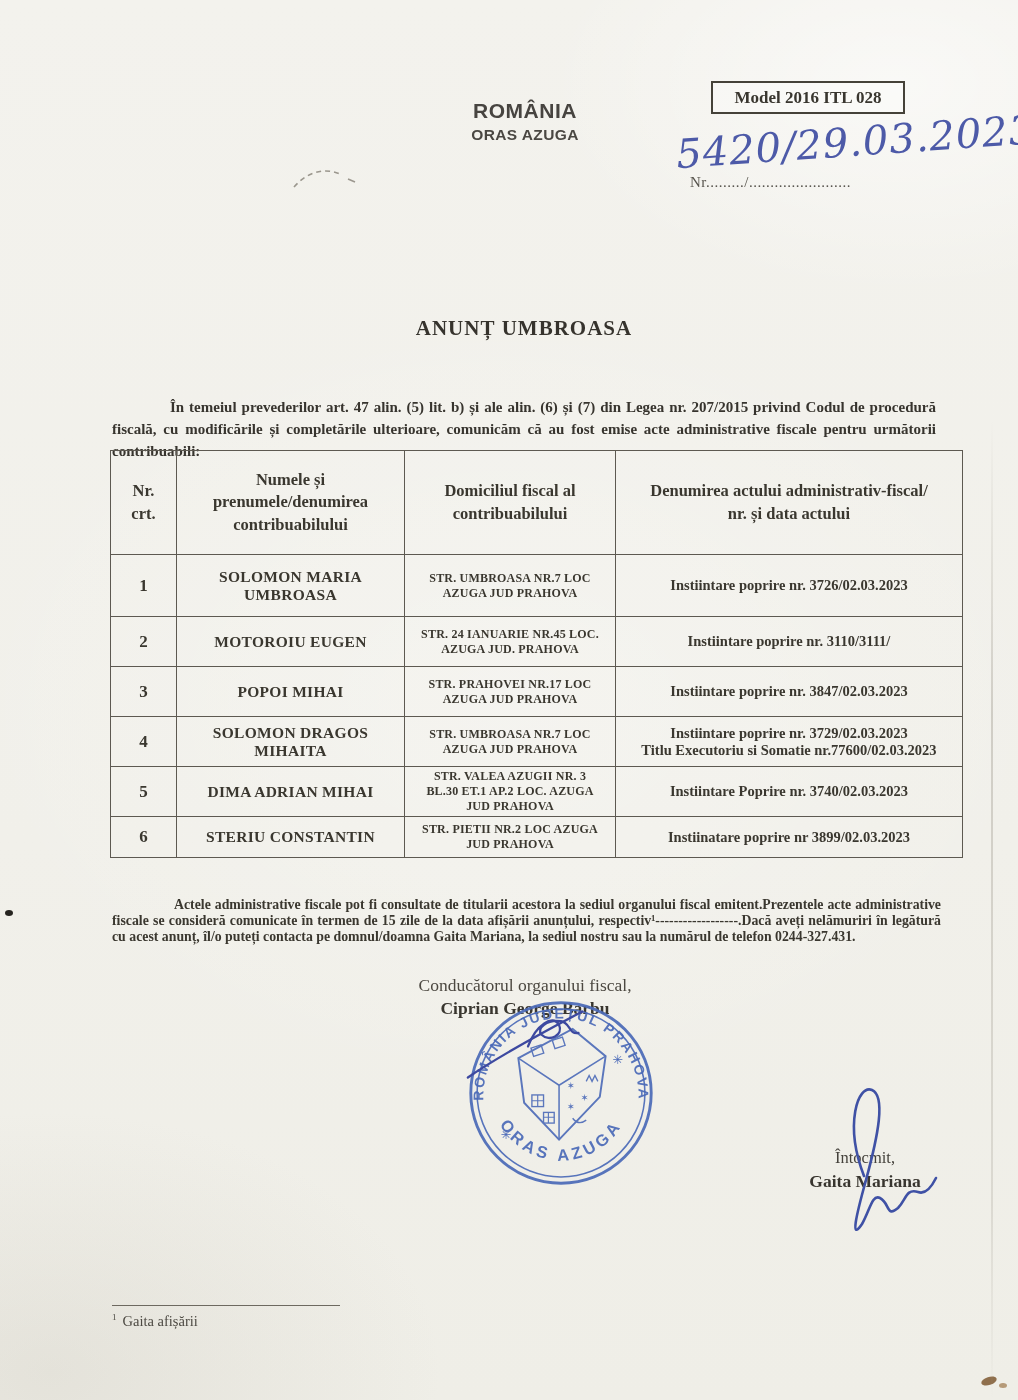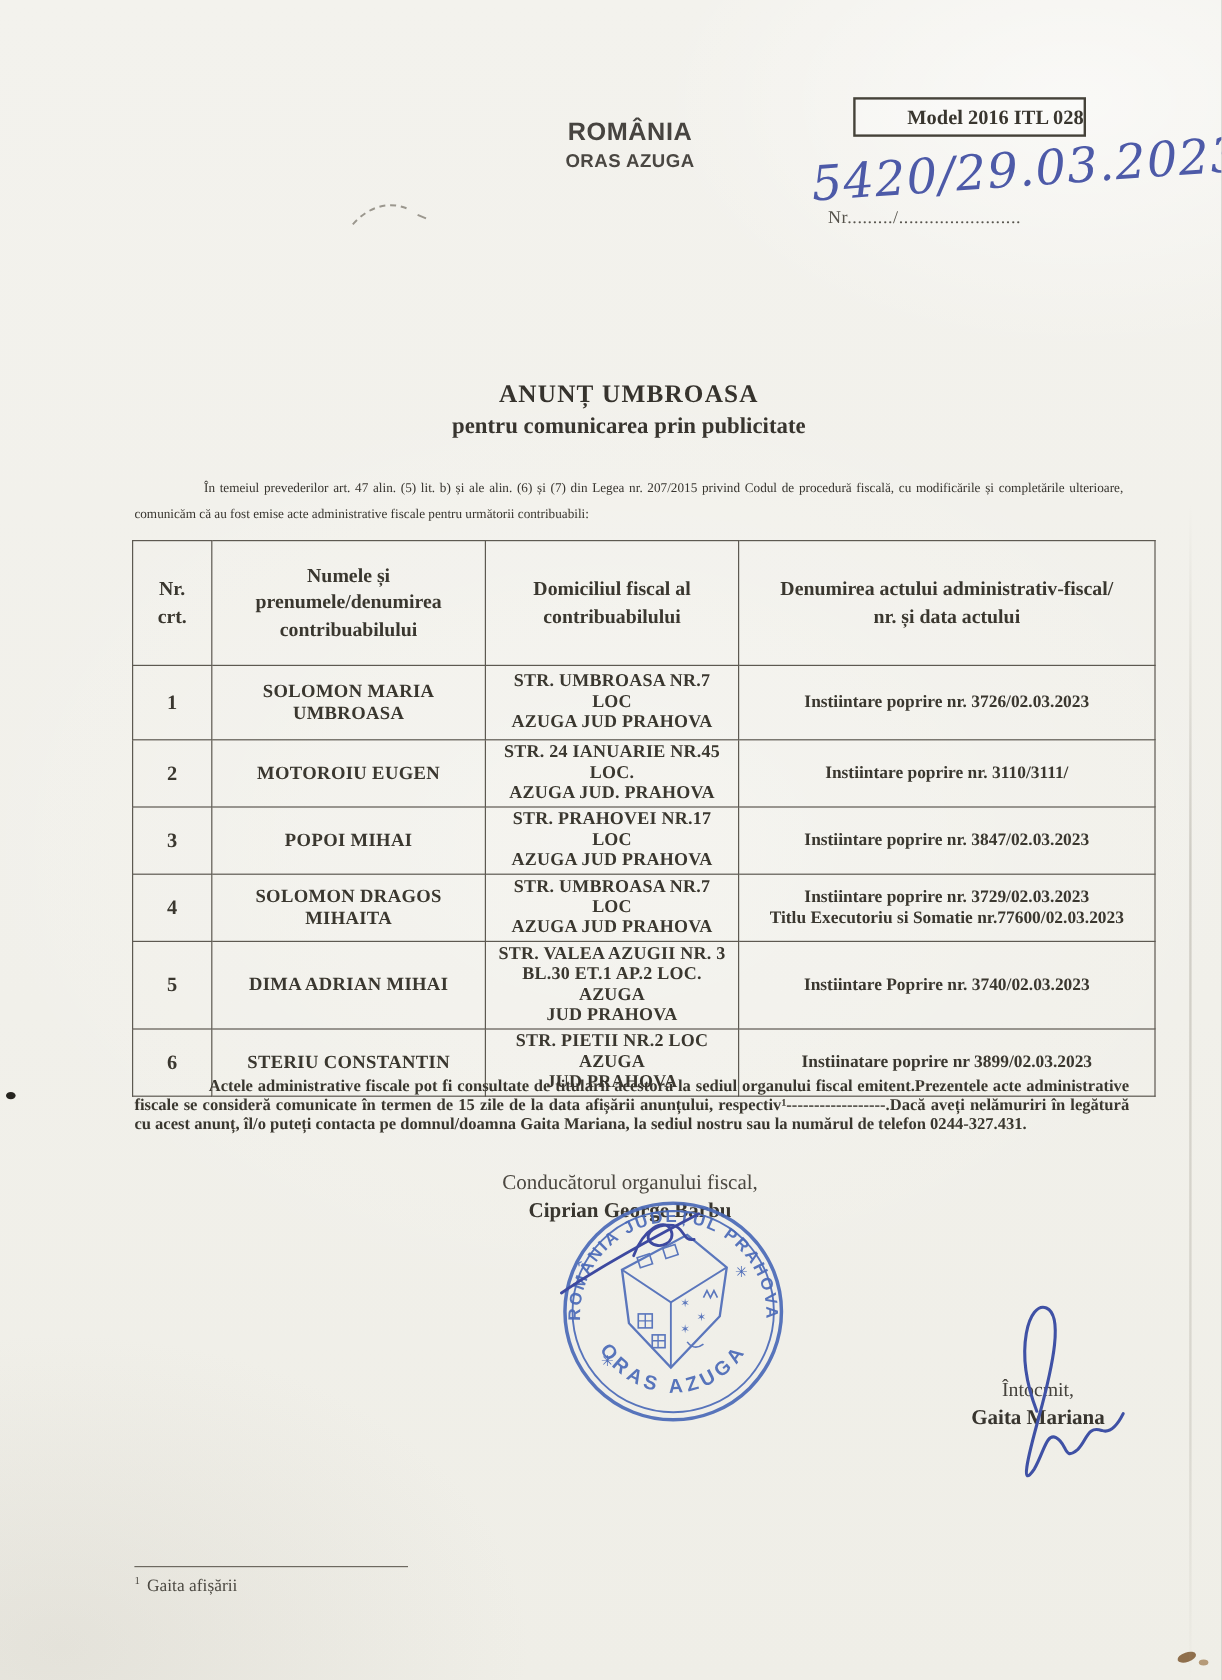--- a/index.html
+++ b/index.html
@@ -13,37 +13,37 @@
     font-family:"Liberation Serif", serif;
     color:#3b3833;
   }
   .abs{position:absolute;}
   .sans{font-family:"Liberation Sans", sans-serif;}
   .pre{white-space:pre-line;}
   
   .country{left:420px;top:99px;width:210px;text-align:center;font-weight:700;font-size:21px;letter-spacing:.5px;color:#474440;}
   .city{left:420px;top:126px;width:210px;text-align:center;font-weight:700;font-size:15.5px;letter-spacing:.4px;color:#4a4742;}
   .model-box{left:711px;top:81px;width:190px;height:29px;border:2px solid #454239;
-    display:flex;align-items:center;justify-content:flex-end;font-weight:700;font-size:17px;color:#39362f;background:rgba(255,255,255,.25);}
+    display:flex;align-items:center;justify-content:center;font-weight:700;font-size:17px;color:#39362f;background:rgba(255,255,255,.25);}
   .handwriting{left:676px;top:120px;width:320px;font-family:"DejaVu Serif", serif;font-style:italic;
     font-size:40px;color:#4d5aa8;transform:rotate(-4deg);letter-spacing:1px;white-space:nowrap;}
   .nr-line{left:690px;top:174px;font-size:15px;color:#56534c;letter-spacing:.5px;}
   .org-block{left:112px;top:170px;font-size:16.5px;line-height:24.5px;color:#45423c;}
   
   .title{left:259px;top:316px;width:530px;text-align:center;font-weight:700;font-size:21px;letter-spacing:1px;color:#36332d;}
   .subtitle{left:259px;top:345px;width:530px;text-align:center;font-weight:700;font-size:19px;color:#38352f;}
-  .intro{left:112px;top:396px;width:824px;font-weight:400;font-size:11px;line-height:22px;
+  .intro{left:112px;top:396px;width:824px;font-weight:700;font-size:15px;line-height:22px;
     text-align:justify;text-indent:58px;color:#37342e;}
   
   table.doc{position:absolute;left:110px;top:450px;width:852px;border-collapse:collapse;table-layout:fixed;}
   table.doc th,table.doc td{border:1.5px solid #5d5951;vertical-align:middle;text-align:center;padding:2px 6px;color:#3a372f;}
   table.doc th{font-weight:700;font-size:16.5px;line-height:1.35;}
   td.c-nr{font-weight:700;font-size:17px;}
   td.c-name{font-weight:700;font-size:15.5px;letter-spacing:.3px;}
-  td.c-addr{font-weight:700;font-size:15px;letter-spacing:.2px;color:#4a473f;margin-top:37px;}
+  td.c-addr{font-weight:700;font-size:12px;letter-spacing:.2px;color:#4a473f;margin-top:37px;}
   td.c-act{font-weight:700;font-size:14.5px;}
   
   .closing{left:112px;top:897px;width:829px;font-weight:700;font-size:13.8px;line-height:15.8px;
     text-align:justify;text-indent:62px;color:#3a372f;}
   .signoff-role{left:350px;top:975px;width:350px;text-align:center;font-size:17.5px;color:#4c4841;}
   .signoff-name{left:350px;top:998px;width:350px;text-align:center;font-weight:700;font-size:17.5px;color:#39362f;}
   .prepared{left:795px;top:1148px;width:140px;text-align:center;font-size:16.5px;color:#45423c;}
   .prepared .p-name{font-weight:700;font-size:17.5px;color:#38352f;margin-top:3px;}
   
   .foot-rule{left:112px;top:1305px;width:228px;border-top:1.5px solid #6d6960;}
@@ -73,21 +73,20 @@
   <div class="abs handwriting">5420/29.03.2023</div>
   <div class="abs nr-line">Nr........./........................</div>
 
 
   <svg class="abs pencil-mark" viewBox="0 0 72 28">
     <path d="M2,22 C16,6 34,2 50,10" fill="none" stroke="#9b978e" stroke-width="1.6" stroke-dasharray="5,4"></path>
     <path d="M56,14 l7,3" fill="none" stroke="#9b978e" stroke-width="1.6"></path>
   </svg>
 
   <div class="abs title">ANUNȚ UMBROASA</div>
-  <div class="abs subtitle">pentru comunicarea prin publicitate</div>
 
   <div class="abs intro">În temeiul prevederilor art. 47 alin. (5) lit. b) și ale alin. (6) și (7) din Legea nr. 207/2015 privind Codul de procedură fiscală, cu modificările și completările ulterioare, comunicăm că au fost emise acte administrative fiscale pentru următorii contribuabili:</div>
 
   <table class="doc">
     <colgroup>
       <col style="width:66px">
         <col style="width:228px">
         <col style="width:211px">
         <col style="width:347px">
     </colgroup>

